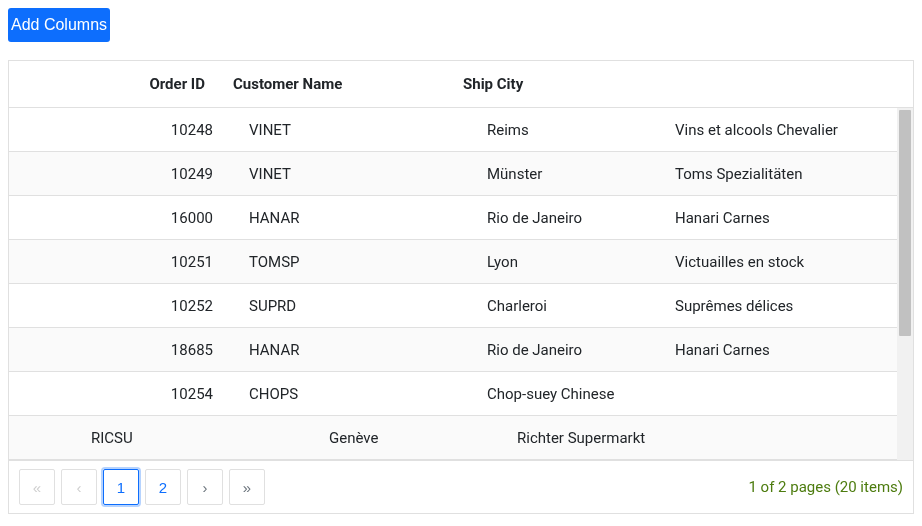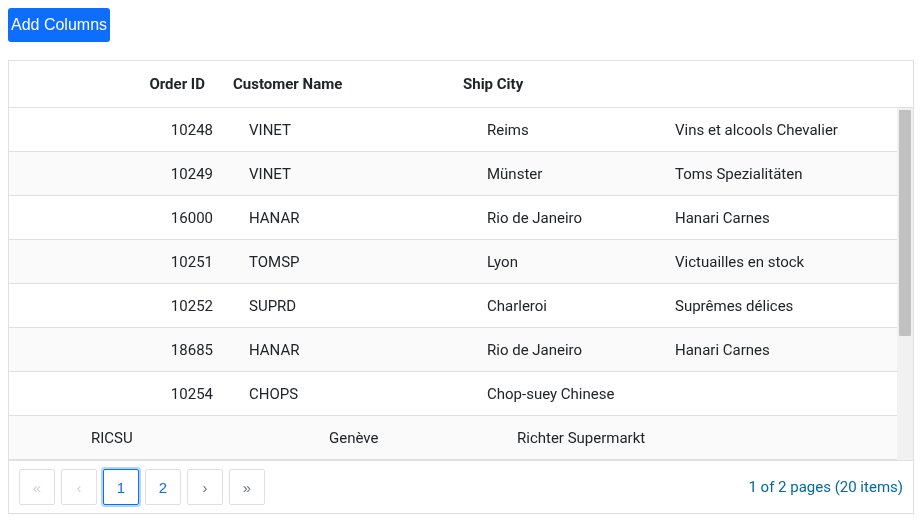--- a/index.html
+++ b/index.html
@@ -104,21 +104,21 @@
       color: #0d6efd;
       border: 1px solid #0d6efd;
       outline: 2px solid rgba(13,110,253,0.3);
       outline-offset: 0;
     }
     .pg-btn.disabled {
       color: #cfcfcf;
       cursor: default;
     }
     .pager-info {
-      color: #0369a1;
+      color: #4d7c0f;
       font-size: 15px;
     }
   </style>
 </head>
 <body>
 
 
 
 <button class="add-btn">Add Columns</button>
 

